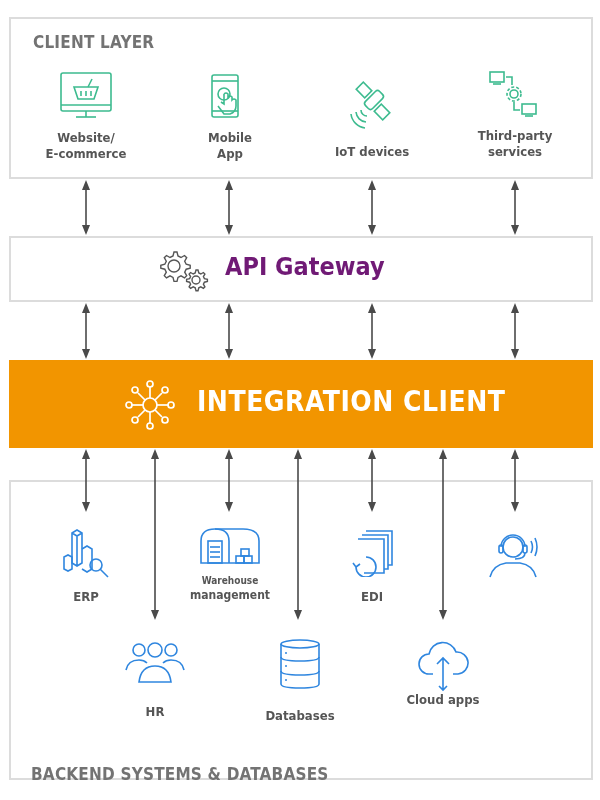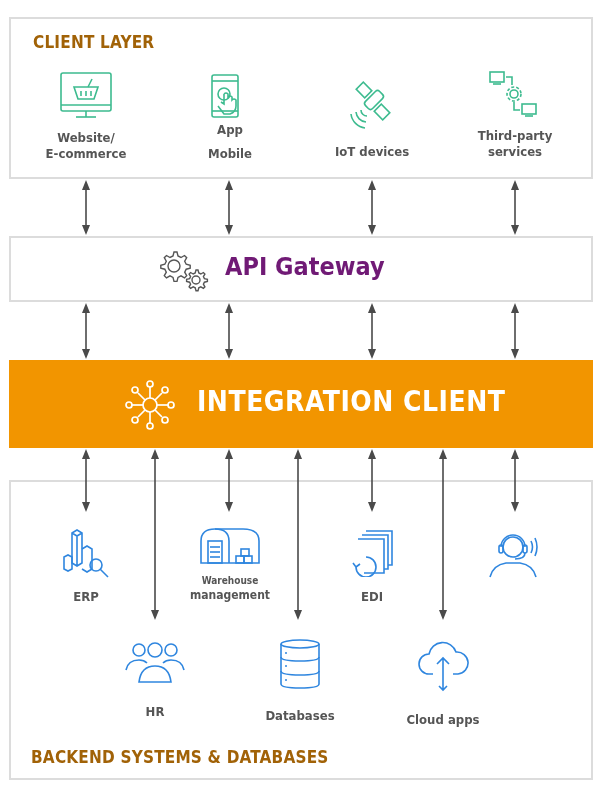--- a/index.html
+++ b/index.html
@@ -3,21 +3,21 @@
 <meta charset="utf-8">
 <style>
   html, body { margin:0; padding:0; background:#ffffff; }
   body { width:600px; height:800px; position:relative; overflow:hidden;
          font-family:"DejaVu Sans Condensed","DejaVu Sans","Liberation Sans",sans-serif; color:#555555; }
   .box { position:absolute; box-sizing:border-box; border:2px solid #dcdcdc; background:#fff; }
   #client-box { left:9px; top:17px; width:584px; height:162px; }
   #gateway-box { left:9px; top:236px; width:584px; height:66px; }
   #integration-box { position:absolute; left:9px; top:360px; width:584px; height:88px; background:#f29500; }
   #backend-box { left:9px; top:480px; width:584px; height:300px; }
-  .layer-title { position:absolute; font-weight:bold; font-size:17px; color:#a16207; letter-spacing:0.2px; }
+  .layer-title { position:absolute; font-weight:bold; font-size:17px; color:#737373; letter-spacing:0.2px; }
   .item { position:absolute; width:120px; text-align:center; }
   .item .lbl { font-size:13px; font-weight:bold; color:#555; line-height:16px; display:block; }
   .item svg { display:block; margin:0 auto; }
   #arrows { position:absolute; left:0; top:0; width:600px; height:800px; pointer-events:none; }
   .gw-label { position:absolute; left:225px; top:252px; font-size:25px; font-weight:bold; color:#701a75; }
   .int-label { position:absolute; left:197px; top:385px; font-size:28px; font-weight:bold; color:#ffffff; letter-spacing:0.5px; }
 </style>
 </head>
 <body>
 
@@ -41,22 +41,22 @@
 </div>
 
 <div class="item" style="left:170px; top:72px;">
   <svg width="44" height="50" viewBox="0 0 44 50" fill="none" stroke="#3dbb8f" stroke-width="1.6">
     <rect x="4" y="3" width="26" height="42" rx="2"></rect>
     <line x1="4" y1="9" x2="30" y2="9"></line>
     <line x1="4" y1="39" x2="30" y2="39"></line>
     <circle cx="16" cy="22" r="6"></circle>
     <path d="M16 22 v10 l-3 -2 M16 22 q2 -2 4 0 v3 q2 -2 4 0 v3 q2 -2 4 0 v6 q0 6 -6 8 h-6 l-6 -8"></path>
   </svg>
+  <span class="lbl" style="margin-top:8px">Mobile</span>
   <span class="lbl">App</span>
-  <span class="lbl" style="margin-top:8px">Mobile</span>
 </div>
 
 <div class="item" style="left:312px; top:80px;">
   <svg width="50" height="50" viewBox="0 0 50 50" fill="none" stroke="#3dbb8f" stroke-width="1.6">
     <rect x="12" y="4" width="10" height="12" transform="rotate(-45 17 10)"></rect>
     <rect x="22" y="10" width="10" height="20" rx="3" transform="rotate(45 27 20)"></rect>
     <rect x="30" y="26" width="10" height="12" transform="rotate(-45 35 32)"></rect>
     <path d="M14 30 a6 6 0 0 0 6 6"></path>
     <path d="M9 32 a11 11 0 0 0 10 10"></path>
     <path d="M4 34 a16 16 0 0 0 14 14"></path>
@@ -104,21 +104,21 @@
   <line x1="31" y1="21" x2="38" y2="14"></line>
     <circle cx="41" cy="11" r="3"></circle>
   <line x1="21" y1="31" x2="14" y2="38"></line>
     <circle cx="11" cy="41" r="3"></circle>
   <line x1="31" y1="31" x2="38" y2="38"></line>
     <circle cx="41" cy="41" r="3"></circle>
 </svg>
 <div class="int-label">INTEGRATION CLIENT</div>
 
 <div class="box" id="backend-box"></div>
-<div class="layer-title" style="left:31px; top:747px;">BACKEND SYSTEMS &amp; DATABASES</div>
+<div class="layer-title" style="left:31px; top:764px;">BACKEND SYSTEMS &amp; DATABASES</div>
 
 <div class="item" style="left:26px; top:527px;">
   <svg width="56" height="52" viewBox="0 0 56 52" fill="none" stroke="#2f86df" stroke-width="1.6">
     <path d="M14 6 l5 -3 5 3 v30 l-5 3 -5 -3 z M14 6 l5 3 5 -3 M19 9 v30"></path>
     <path d="M24 22 l5 -3 5 3 v20 l-5 3 -5 -3"></path>
     <path d="M6 30 l4 -2 4 2 v12 l-4 2 -4 -2 z"></path>
     <circle cx="38" cy="38" r="6"></circle>
     <line x1="42" y1="42" x2="50" y2="50"></line>
   </svg>
   <span class="lbl" style="margin-top:10px">ERP</span>
@@ -188,21 +188,21 @@
   </svg>
   <span class="lbl" style="margin-top:18px">Databases</span>
 </div>
 
 <div class="item" style="left:383px; top:640px;">
   <svg width="52" height="52" viewBox="0 0 52 52" fill="none" stroke="#2f86df" stroke-width="1.6">
     <path d="M16 34 h-4 a10 10 0 0 1 0 -20 a14 14 0 0 1 27 -2 a10 10 0 0 1 2 22 h-5"></path>
     <path d="M26 34 v-16 M20 24 l6 -6 6 6"></path>
     <path d="M26 34 v16 M22 46 l4 4 4 -4"></path>
   </svg>
-  <span class="lbl" style="margin-top:20px">Cloud apps</span>
+  <span class="lbl" style="margin-top:0">Cloud apps</span>
 </div>
 
 <svg id="arrows">
     <g>
       <line x1="86" x2="86" y1="188" y2="227" stroke="#4a4a4a" stroke-width="1.6"></line>
       <path d="M82 190 L86 180 L90 190 Z" fill="#4a4a4a"></path>
       <path d="M82 225 L86 235 L90 225 Z" fill="#4a4a4a"></path>
     </g>
     <g>
       <line x1="229" x2="229" y1="188" y2="227" stroke="#4a4a4a" stroke-width="1.6"></line>

